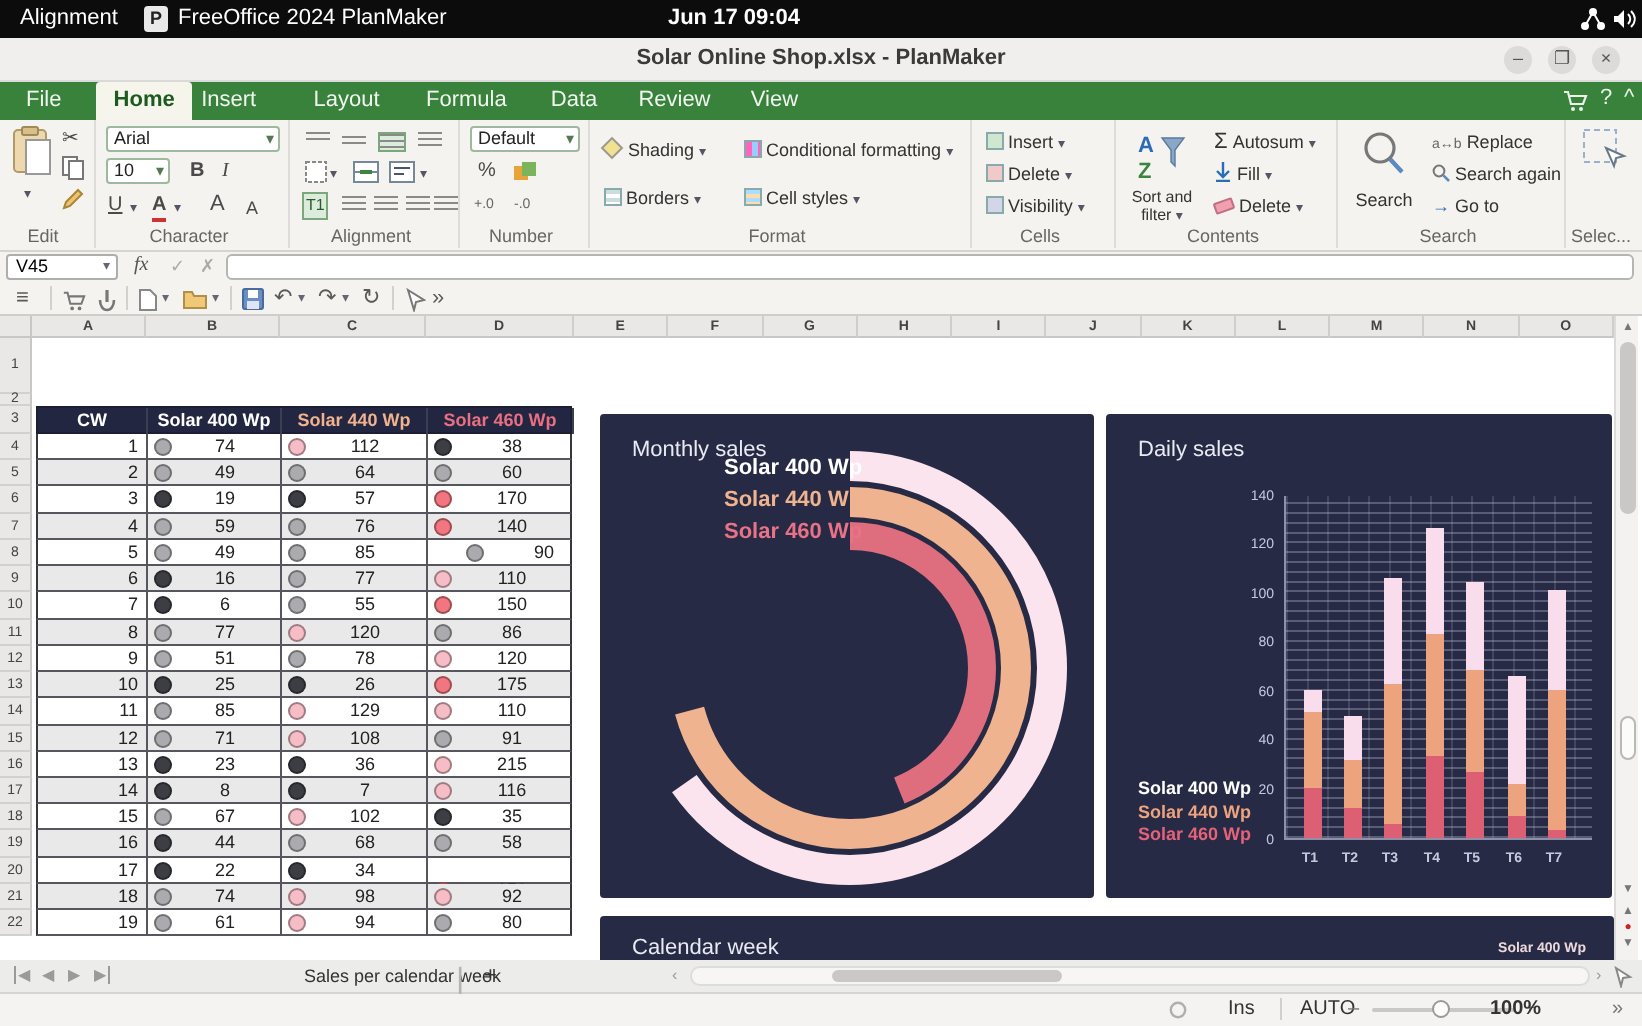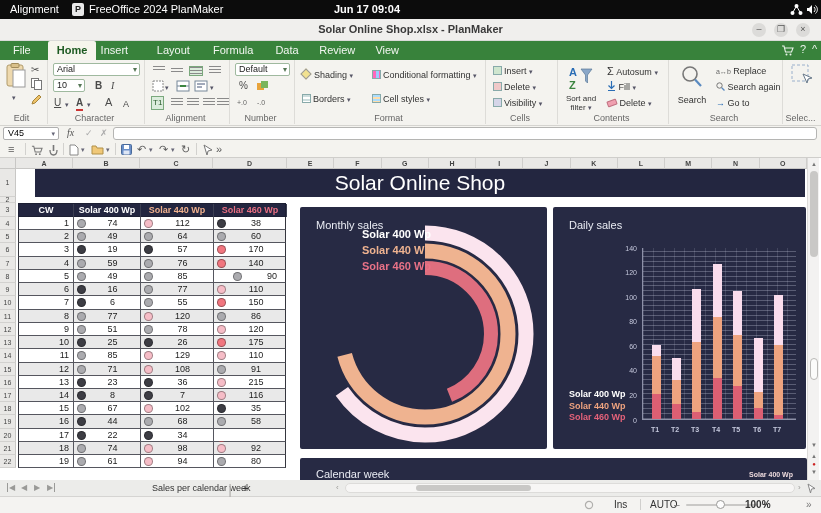--- a/index.html
+++ b/index.html
@@ -337,21 +337,20 @@
         <div class="rowhead" style="top: 204.53px; height: 13.23px; line-height: 13.23px;">15</div>
         <div class="rowhead" style="top: 217.76px; height: 13.23px; line-height: 13.23px;">16</div>
         <div class="rowhead" style="top: 230.99px; height: 13.23px; line-height: 13.23px;">17</div>
         <div class="rowhead" style="top: 244.22px; height: 13.23px; line-height: 13.23px;">18</div>
         <div class="rowhead" style="top: 257.45px; height: 13.23px; line-height: 13.23px;">19</div>
         <div class="rowhead" style="top: 270.68px; height: 13.23px; line-height: 13.23px;">20</div>
         <div class="rowhead" style="top: 283.91px; height: 13.23px; line-height: 13.23px;">21</div>
         <div class="rowhead" style="top: 297.14px; height: 13.23px; line-height: 13.23px;">22</div>
       </div>
 
-    <div class="banner">Solar Online Shop</div>
 
     <div class="thead" id="table-head">
         <div class="thc" style="left: 0px; width: 55px; color: rgb(255, 255, 255);">CW</div>
         <div class="thc" style="left: 55px; width: 67px; color: rgb(255, 255, 255);">Solar 400 Wp</div>
         <div class="thc" style="left: 122px; width: 73px; color: rgb(241, 178, 142);">Solar 440 Wp</div>
         <div class="thc" style="left: 195px; width: 73px; color: rgb(233, 111, 130);">Solar 460 Wp</div>
       </div>
     <div id="table-rows">
         <div class="trow" style="top: 59px; height: 13.23px; line-height: 13px;">
           <div class="tcell cw" style="left: 0px; width: 55px;">1</div>

